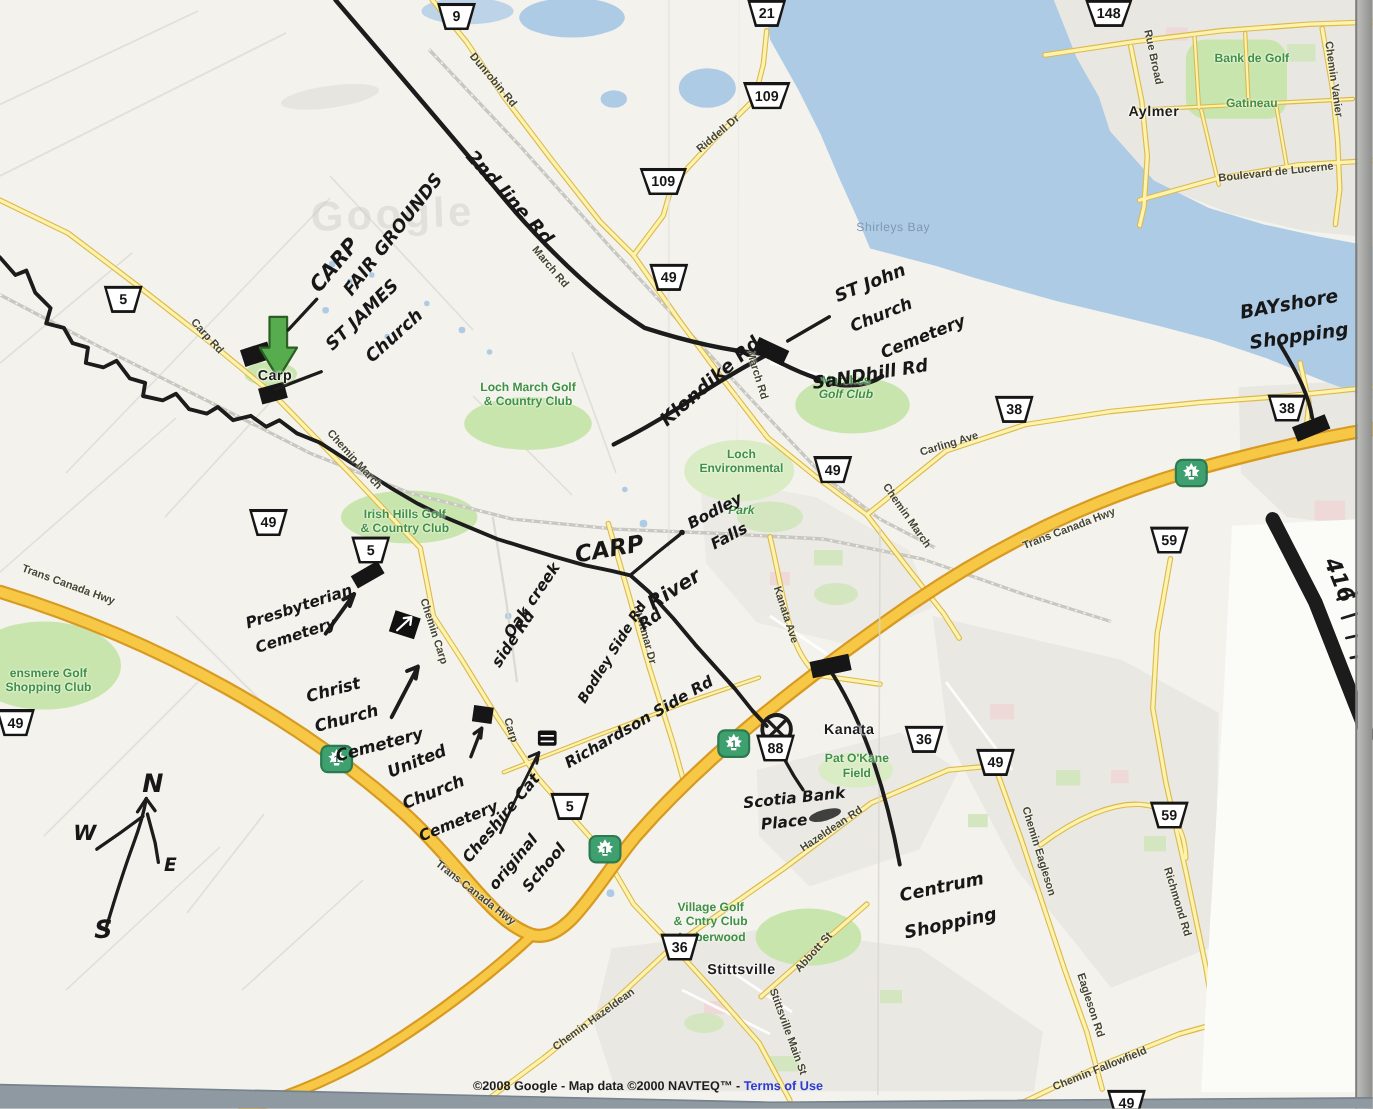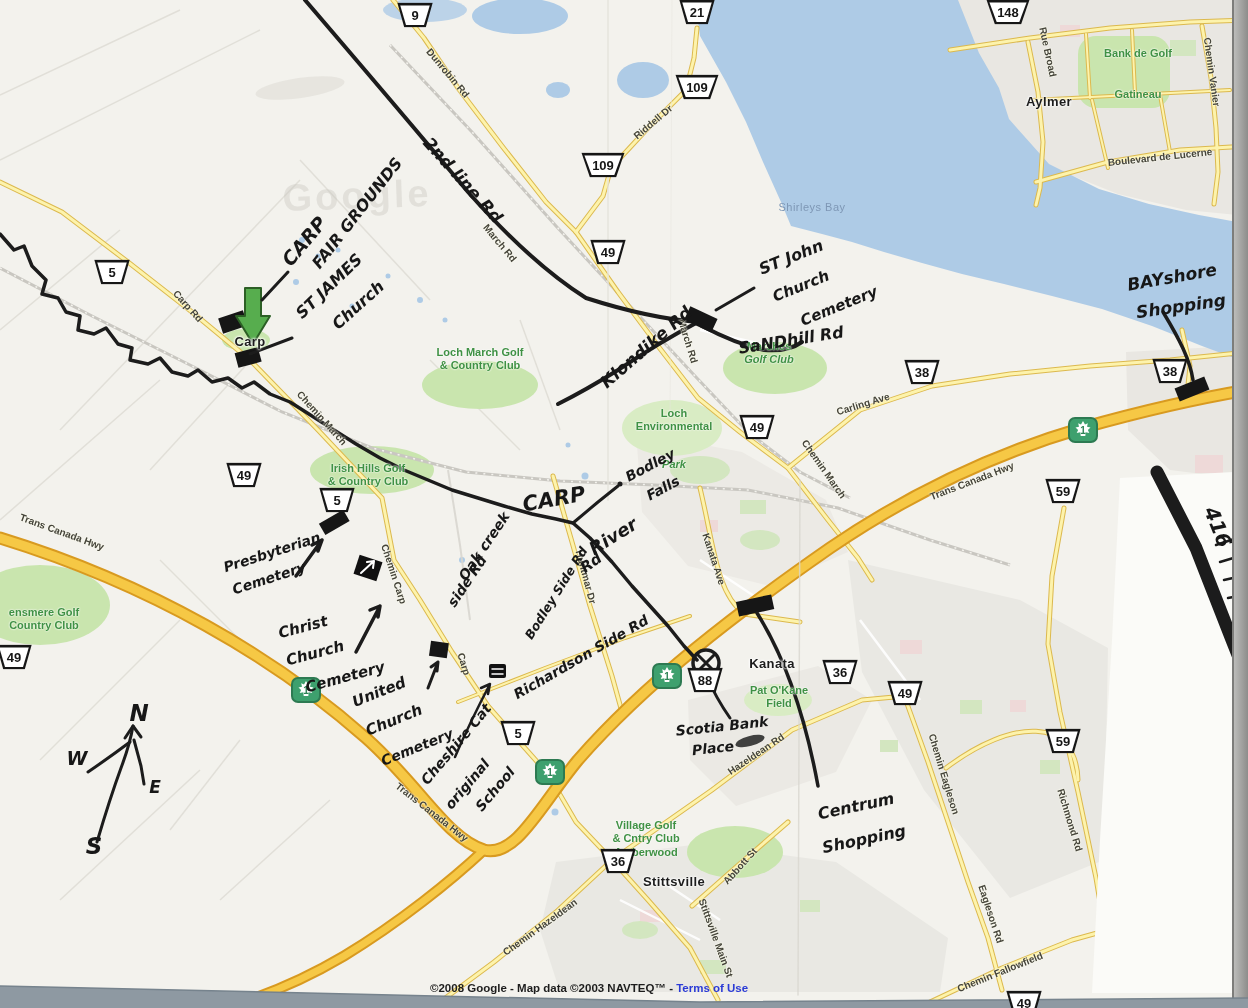--- a/index.html
+++ b/index.html
@@ -281,38 +281,38 @@
     <rect x="1234" y="0" width="14" height="1008" fill="url(#band)"></rect>
     <line x1="1233" y1="0" x2="1233" y2="1008" stroke="#7d7d7b" stroke-width="2"></line>
     <path d="M0,986 L700,1002 L1248,998 L1248,1008 L0,1008 Z" fill="#8e99a2"></path>
     <path d="M0,986 L700,1002 L1248,998" stroke="#76838d" stroke-width="1.5" fill="none"></path>
   </g>
 </svg>
 
 <div id="labels">
   <div class="ghost">Google</div>
   <div class="copy">
-    <span>©2008 Google - Map data ©2003 NAVTEQ™ - </span><span class="link">Terms of Use</span>
+    <span>©2008 Google - Map data ©2000 NAVTEQ™ - </span><span class="link">Terms of Use</span>
   </div>
 <div class="abs town" style="left:250px;top:341px;transform:translate(-50%,-50%) rotate(0deg);">Carp</div>
       <div class="abs town" style="left:772px;top:663px;transform:translate(-50%,-50%) rotate(0deg);">Kanata</div>
       <div class="abs town" style="left:674px;top:881px;transform:translate(-50%,-50%) rotate(0deg);">Stittsville</div>
       <div class="abs town" style="left:1049px;top:101px;transform:translate(-50%,-50%) rotate(0deg);">Aylmer</div>
       <div class="abs wlabel" style="left:812px;top:207px;transform:translate(-50%,-50%) rotate(0deg);">Shirleys Bay</div>
       <div class="abs glabel" style="left:480px;top:352px;transform:translate(-50%,-50%) rotate(0deg);">Loch March Golf</div>
       <div class="abs glabel" style="left:480px;top:365px;transform:translate(-50%,-50%) rotate(0deg);">&amp; Country Club</div>
       <div class="abs glabel" style="left:769px;top:346px;transform:translate(-50%,-50%) rotate(0deg);">Marshes</div>
       <div class="abs glabel" style="left:769px;top:359px;transform:translate(-50%,-50%) rotate(0deg);font-style:italic;">Golf Club</div>
       <div class="abs glabel" style="left:368px;top:468px;transform:translate(-50%,-50%) rotate(0deg);">Irish Hills Golf</div>
       <div class="abs glabel" style="left:368px;top:481px;transform:translate(-50%,-50%) rotate(0deg);">&amp; Country Club</div>
       <div class="abs glabel" style="left:674px;top:413px;transform:translate(-50%,-50%) rotate(0deg);">Loch</div>
       <div class="abs glabel" style="left:674px;top:426px;transform:translate(-50%,-50%) rotate(0deg);">Environmental</div>
       <div class="abs glabel" style="left:674px;top:464px;transform:translate(-50%,-50%) rotate(0deg);font-style:italic;">Park</div>
       <div class="abs glabel" style="left:44px;top:612px;transform:translate(-50%,-50%) rotate(0deg);">ensmere Golf</div>
-      <div class="abs glabel" style="left:44px;top:625px;transform:translate(-50%,-50%) rotate(0deg);">Country Club</div>
+      <div class="abs glabel" style="left:44px;top:625px;transform:translate(-50%,-50%) rotate(0deg);">Shopping Club</div>
       <div class="abs glabel" style="left:646px;top:852px;transform:translate(-50%,-50%) rotate(0deg);text-align:right;">Amberwood</div>
       <div class="abs glabel" style="left:646px;top:825px;transform:translate(-50%,-50%) rotate(0deg);">Village Golf</div>
       <div class="abs glabel" style="left:646px;top:838px;transform:translate(-50%,-50%) rotate(0deg);">&amp; Cntry Club</div>
       <div class="abs glabel" style="left:1138px;top:53px;transform:translate(-50%,-50%) rotate(0deg);">Bank de Golf</div>
       <div class="abs glabel" style="left:1138px;top:66px;transform:translate(-50%,-50%) rotate(0deg);margin-top:28px;">Gatineau</div>
       <div class="abs glabel" style="left:779px;top:690px;transform:translate(-50%,-50%) rotate(0deg);">Pat O'Kane</div>
       <div class="abs glabel" style="left:779px;top:703px;transform:translate(-50%,-50%) rotate(0deg);">Field</div>
       <div class="abs rlabel" style="left:448px;top:73px;transform:translate(-50%,-50%) rotate(50deg);">Dunrobin Rd</div>
       <div class="abs rlabel" style="left:500px;top:243px;transform:translate(-50%,-50%) rotate(50deg);">March Rd</div>
       <div class="abs rlabel" style="left:653px;top:122px;transform:translate(-50%,-50%) rotate(-40deg);">Riddell Dr</div>

